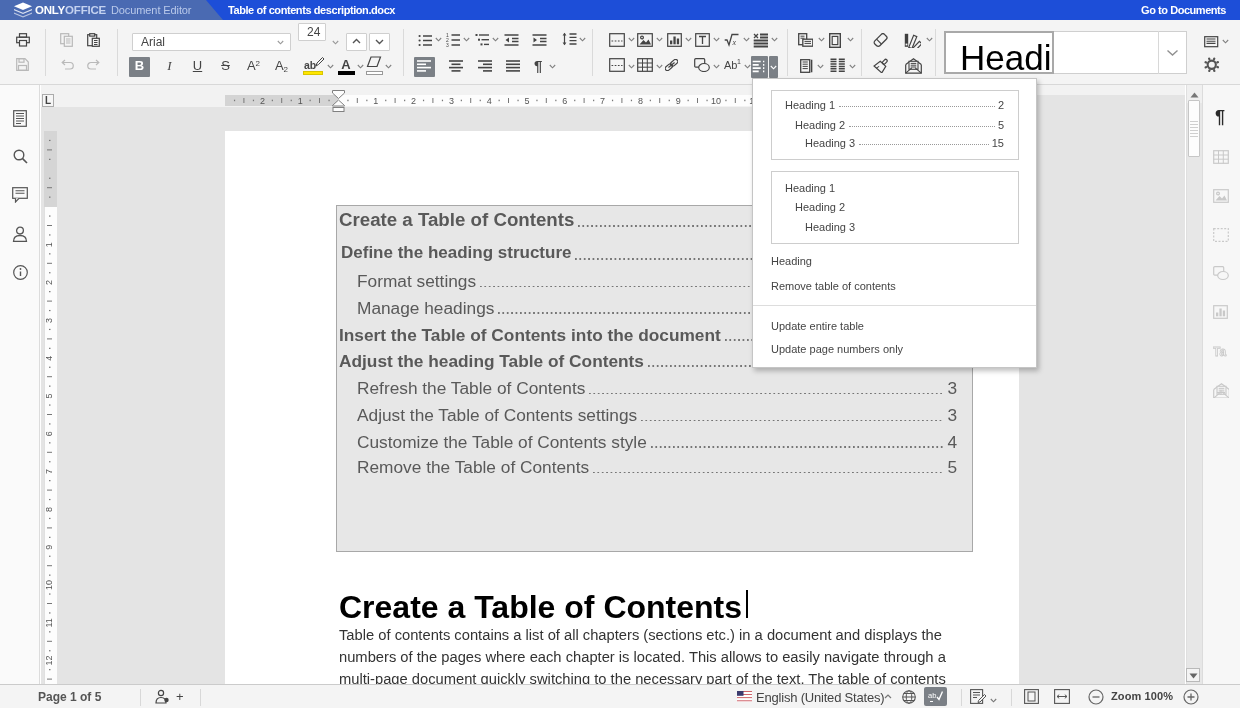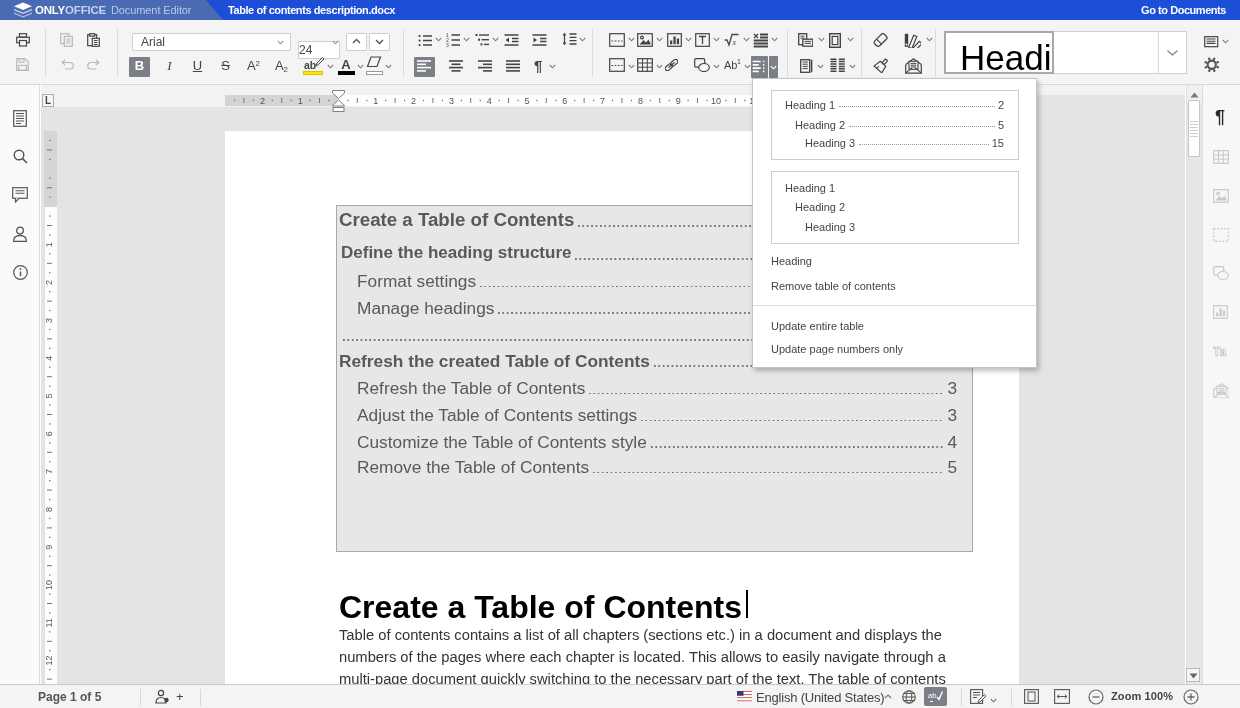--- a/index.html
+++ b/index.html
@@ -87,21 +87,21 @@
       <path d="M4 1 L1.2 3.5 L4 6"></path>
     </svg>
 <svg style="position:absolute;left:87px;top:39px" width="13" height="11" viewBox="0 0 13 11" fill="none" stroke="#b9b9b9" stroke-width="1.2">
       <path d="M11.5 3.5 H4 A3.2 3.2 0 0 0 4 10 H9"></path>
       <path d="M9 1 L11.8 3.5 L9 6"></path>
     </svg>
 <div class="combo" style="left:132px;top:13px;width:159px;padding-left:8px">Arial</div>
 <svg style="position:absolute;left:277px;top:20px" width="7" height="5" viewBox="0 0 7 5">
       <path d="M0.8 1 L3.5 3.8 L6.2 1" stroke="#999" stroke-width="1.1" fill="none"></path>
     </svg>
-<div class="combo" style="left:298px;top:21px;width:42px;">24</div>
+<div class="combo" style="left:298px;top:3px;width:28px;padding-left:8px">24</div>
 <svg style="position:absolute;left:332px;top:20px" width="7" height="5" viewBox="0 0 7 5">
       <path d="M0.8 1 L3.5 3.8 L6.2 1" stroke="#999" stroke-width="1.1" fill="none"></path>
     </svg>
 <div class="combo" style="left:346px;top:13px;width:21px"></div>
 <svg style="position:absolute;left:352px;top:18px" width="9" height="7" viewBox="0 0 9 7">
       <path d="M1 5 L4.5 1.5 L8 5" stroke="#555" stroke-width="1.4" fill="none"></path>
     </svg>
 <div class="combo" style="left:369px;top:13px;width:21px"></div>
 <svg style="position:absolute;left:375px;top:18px" width="9" height="7" viewBox="0 0 9 7">
       <path d="M1 2 L4.5 5.5 L8 2" stroke="#555" stroke-width="1.4" fill="none"></path>
@@ -616,25 +616,26 @@
       <span style="white-space:nowrap">Format settings</span>
       <span class="lead"></span>
       <span>2</span>
     </div>
 <div class="trow" style="left:316px;top:213.9px;width:600px;font-size:17.3px;line-height:18.3px">
       <span style="white-space:nowrap">Manage headings</span>
       <span class="lead"></span>
       <span>2</span>
     </div>
 <div class="trow tb" style="left:298px;top:240.7px;width:618px;font-size:17.3px;line-height:18.3px">
+      <span style="white-space:nowrap">Insert the Table of Contents into the document</span>
       <span class="lead"></span>
       <span>3</span>
     </div>
 <div class="trow tb" style="left:298px;top:266.5px;width:618px;font-size:17.3px;line-height:18.3px">
-      <span style="white-space:nowrap">Refresh the created Table of Contents</span>
+      <span style="white-space:nowrap">Adjust the heading Table of Contents</span>
       <span class="lead"></span>
       <span>3</span>
     </div>
 <div class="trow" style="left:316px;top:294.1px;width:600px;font-size:17.3px;line-height:18.3px">
       <span style="white-space:nowrap">Refresh the Table of Contents</span>
       <span class="lead"></span>
       <span>3</span>
     </div>
 <div class="trow" style="left:316px;top:321.0px;width:600px;font-size:17.3px;line-height:18.3px">
       <span style="white-space:nowrap">Adjust the Table of Contents settings</span>

